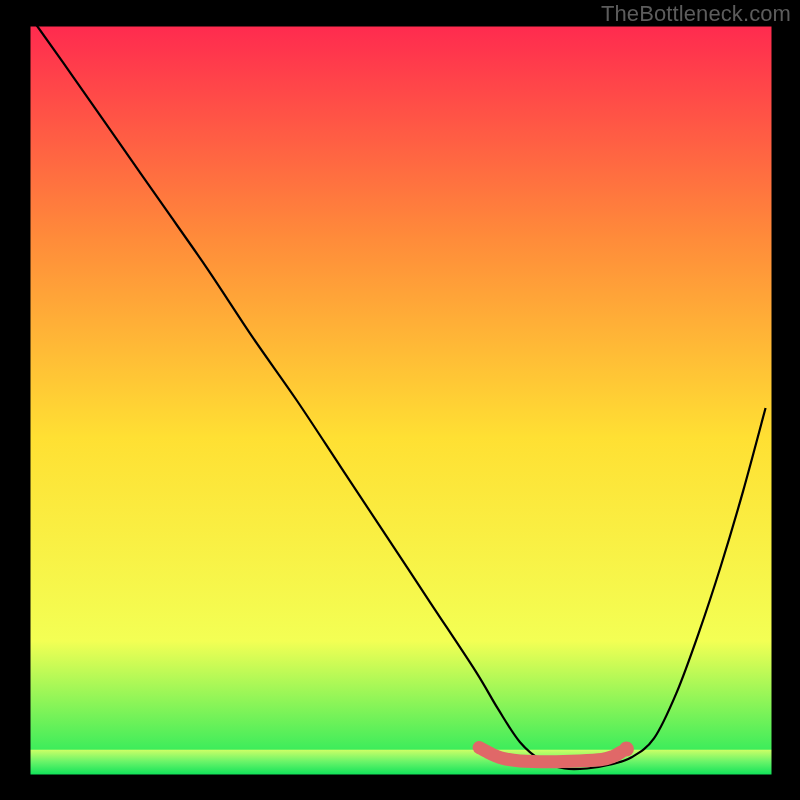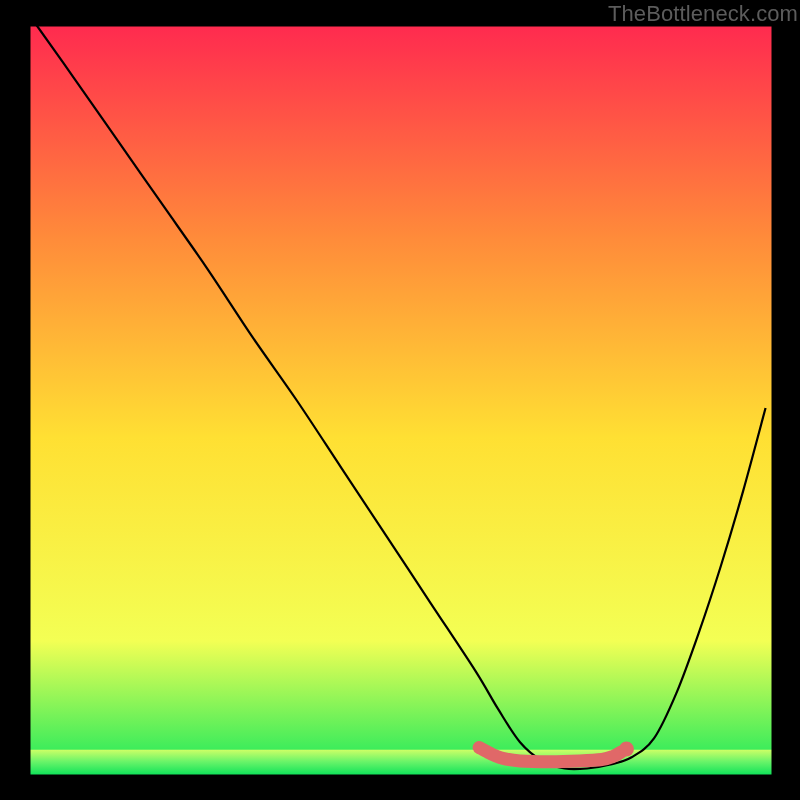--- a/index.html
+++ b/index.html
@@ -27,21 +27,21 @@
     height: 751px;
   }
   .plot svg {
     display: block;
     width: 744px;
     height: 751px;
   }
   .watermark {
     position: absolute;
     top: 1px;
-    right: 2px;
+    right: 9px;
     font-size: 22px;
     font-weight: 520;
     color: #5c5c5c;
     letter-spacing: 0.1px;
   }
 </style>
 </head>
 <body>
 
 <div class="frame">

